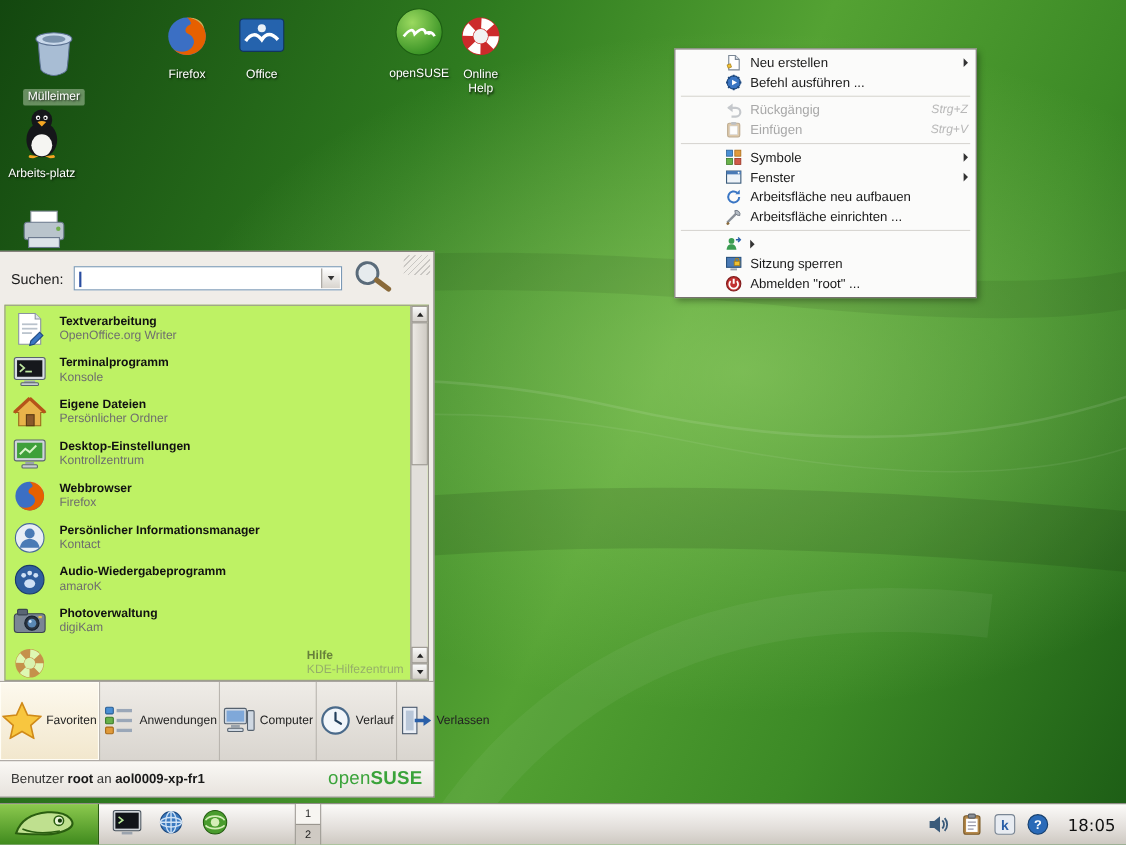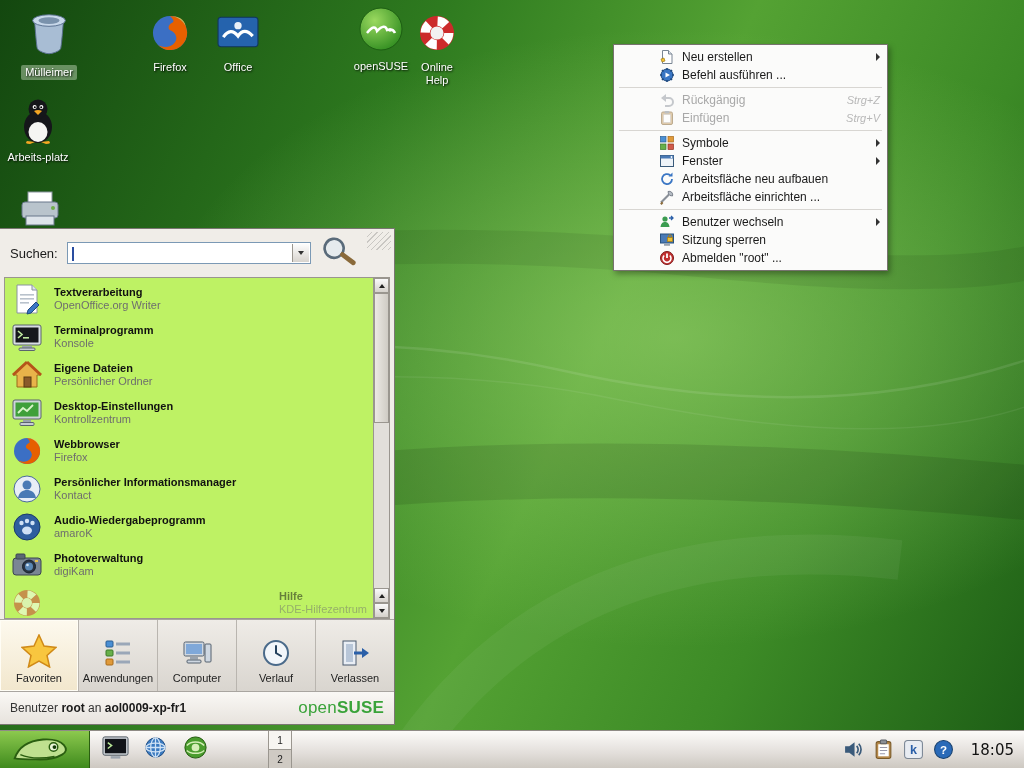--- a/index.html
+++ b/index.html
@@ -56,21 +56,21 @@
           display:flex;flex-direction:column;}
   .sbtn{height:15px;flex:0 0 15px;background:linear-gradient(#fafafa,#d5d1cb);border:1px solid #9a968f;
         display:flex;align-items:center;justify-content:center;cursor:pointer;}
   .sbtn.up::after{content:"";border-bottom:4px solid #222;border-left:3.5px solid transparent;border-right:3.5px solid transparent;}
   .sbtn.down::after{content:"";border-top:4px solid #222;border-left:3.5px solid transparent;border-right:3.5px solid transparent;}
   .strack{flex:1;position:relative;}
   .sthumb{position:absolute;left:0;right:0;top:0;height:130px;background:linear-gradient(90deg,#ece9e4,#cfcbc4);
           border:1px solid #9a968f;cursor:grab;}
 
   .ktabs{height:72px;flex:0 0 72px;display:flex;border-top:1px solid #a9a5a0;background:linear-gradient(#efece7,#d9d5cf);}
-  .tab{flex:1;display:flex;flex-direction:column;align-items:center;justify-content:flex-end;padding:5px 2px 7px;gap:4px;
+  .tab{flex:1;display:flex;align-items:center;justify-content:flex-start;padding:5px 2px 7px;gap:4px;
        border-right:1px solid #b9b5af;cursor:pointer;}
   .tab:last-child{border-right:none;}
   .tlabel{font-size:11px;color:#222;}
   .tab.active{background:linear-gradient(#fdf9ee,#f2e7cd);box-shadow:inset 0 0 0 1px #fffdf5;}
   .tico{display:flex;align-items:flex-end;justify-content:center;}
 
   .kstatus{height:33px;flex:0 0 33px;border-top:1px solid #a9a5a0;background:linear-gradient(#faf8f5,#e7e3dd);
            display:flex;align-items:center;padding:0 10px;font-size:12px;color:#333;}
   .kstatus b{color:#1a1a1a;}
   .kbrand{margin-left:auto;font-size:17px;color:#3aa33a;letter-spacing:.2px;}
@@ -98,21 +98,21 @@
 <div class="screen">
 
   <svg class="swirls" width="1024" height="768" viewBox="0 0 1024 768" preserveAspectRatio="none">
     <path d="M-50 430 Q250 300 560 370 T1100 330" stroke="rgba(255,255,255,.10)" stroke-width="2.5" fill="none"></path>
     <path d="M-50 470 Q280 330 620 400 T1100 370" stroke="rgba(255,255,255,.07)" stroke-width="1.5" fill="none"></path>
     <path d="M-50 560 Q350 420 1100 500" stroke="rgba(0,0,0,.10)" stroke-width="55" fill="none"></path>
     <path d="M-50 300 Q300 220 700 260 T1100 210" stroke="rgba(0,0,0,.07)" stroke-width="34" fill="none"></path>
     <path d="M400 768 Q560 520 900 560" stroke="rgba(255,255,255,.05)" stroke-width="40" fill="none"></path>
   </svg>
 
-  <div class="dicon selected" style="left:10px;top:9px;width:78px;">
+  <div class="dicon selected" style="left:10px;top:24px;width:78px;">
     <span>
       <svg width="50" height="50" viewBox="0 0 52 52">
         <path d="M11 12c0 0 2 28 3 29.5 2 3 9 5 12 5s10-2 12-5c1-1.5 3-29.5 3-29.5z" fill="#a8bdd4" stroke="#5a7090"></path>
         <ellipse cx="26" cy="12" rx="17" ry="6" fill="#c8d8ea" stroke="#5a7090"></ellipse>
         <ellipse cx="26" cy="12" rx="11" ry="3.5" fill="#7a92ac"></ellipse>
       </svg>
     </span>
     <span class="dlabel">Mülleimer</span>
   </div>
 
@@ -284,21 +284,20 @@
     </div>
     <div class="msep"></div>
     <div class="mi">
       <span class="mico">
         <svg width="16" height="16" viewBox="0 0 16 16">
             <circle cx="6" cy="5" r="2.6" fill="#3a9c50"></circle>
             <path d="M1.5 13c.5-4 2.5-5 4.5-5s4 1 4.5 5z" fill="#3a9c50"></path>
             <path d="M10 4h4M12 2l2 2-2 2" stroke="#2a5fa8" stroke-width="1.3" fill="none"></path>
           </svg>
       </span>
-      <span class="mlabel">Benutzer wechseln</span>
       <span class="marrow"></span>
     </div>
     <div class="mi">
       <span class="mico">
         <svg width="16" height="16" viewBox="0 0 16 16">
             <rect x="1.5" y="2" width="13" height="9" fill="#4a7ab5" stroke="#28527e"></rect>
             <rect x="5" y="12" width="6" height="1.8" fill="#9aa3ad"></rect>
             <rect x="8.5" y="5.5" width="5" height="4" fill="#f0c030" stroke="#a8801a" stroke-width=".8"></rect>
             <path d="M9.5 5.5V4.3a1.5 1.5 0 0 1 3 0v1.2" stroke="#a8801a" fill="none"></path>
           </svg>

